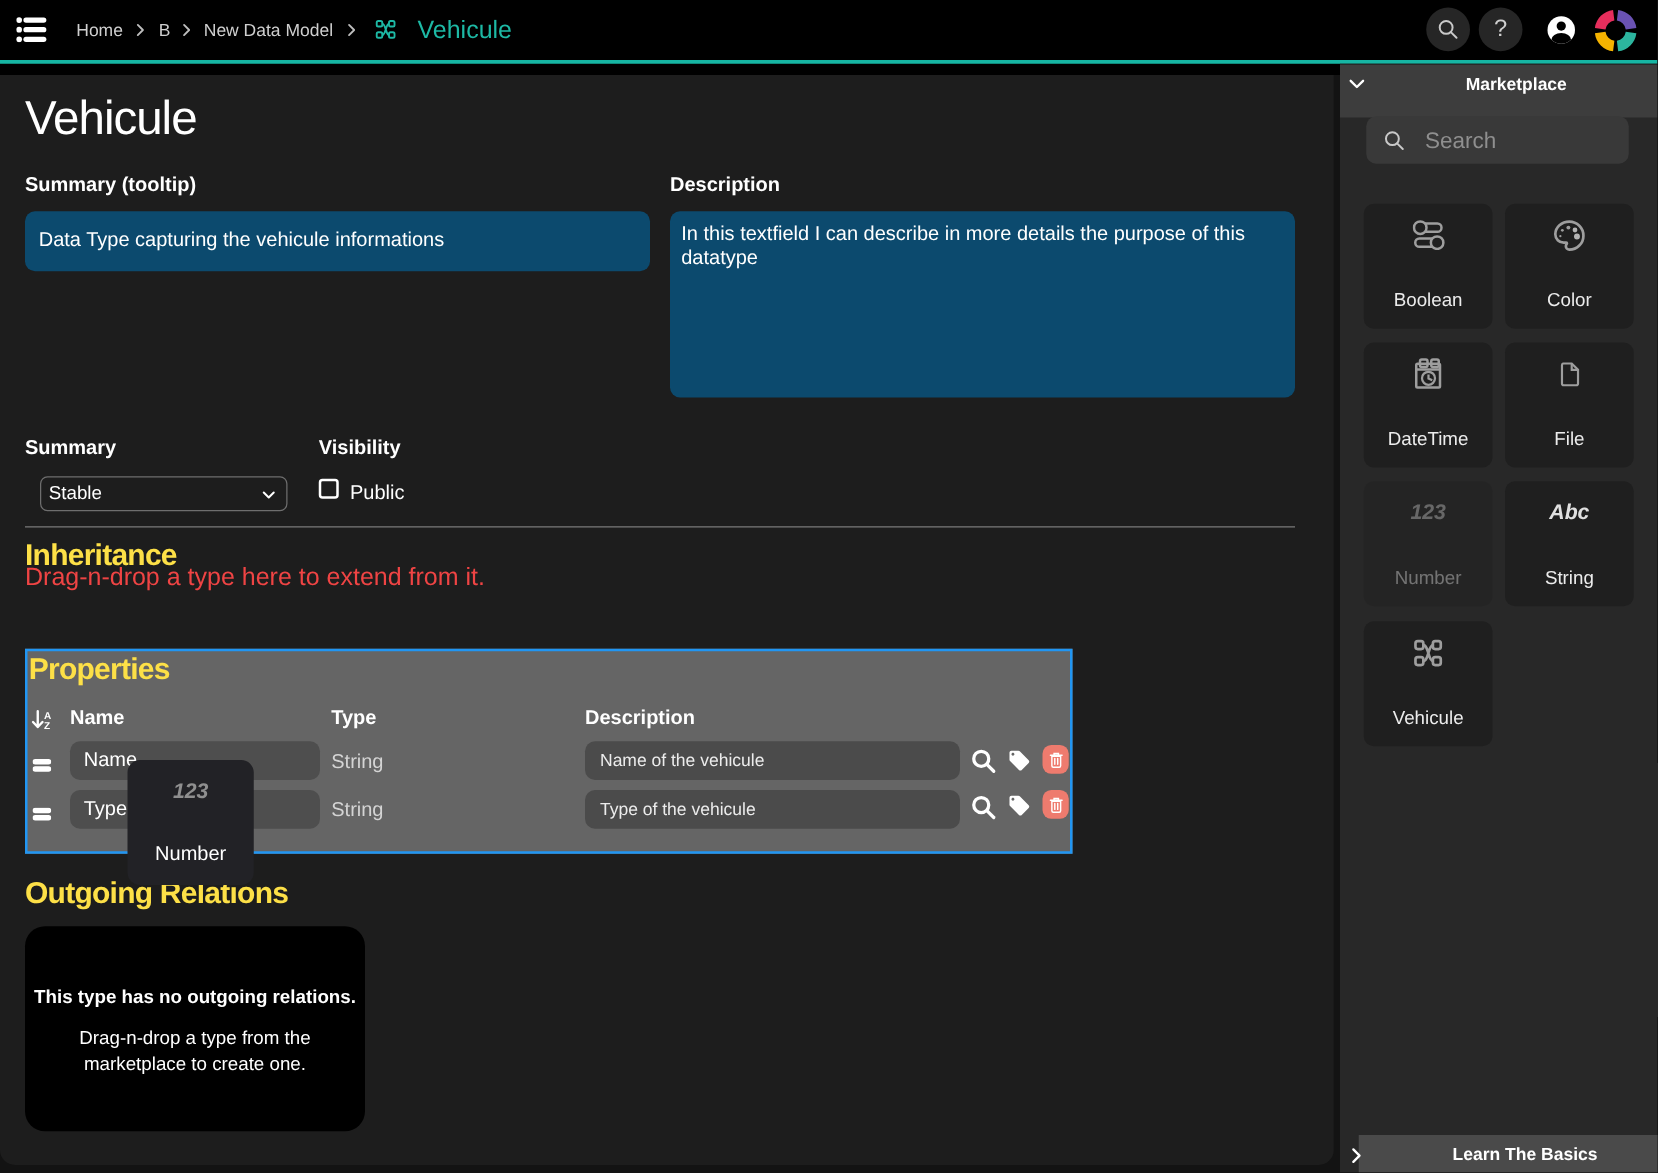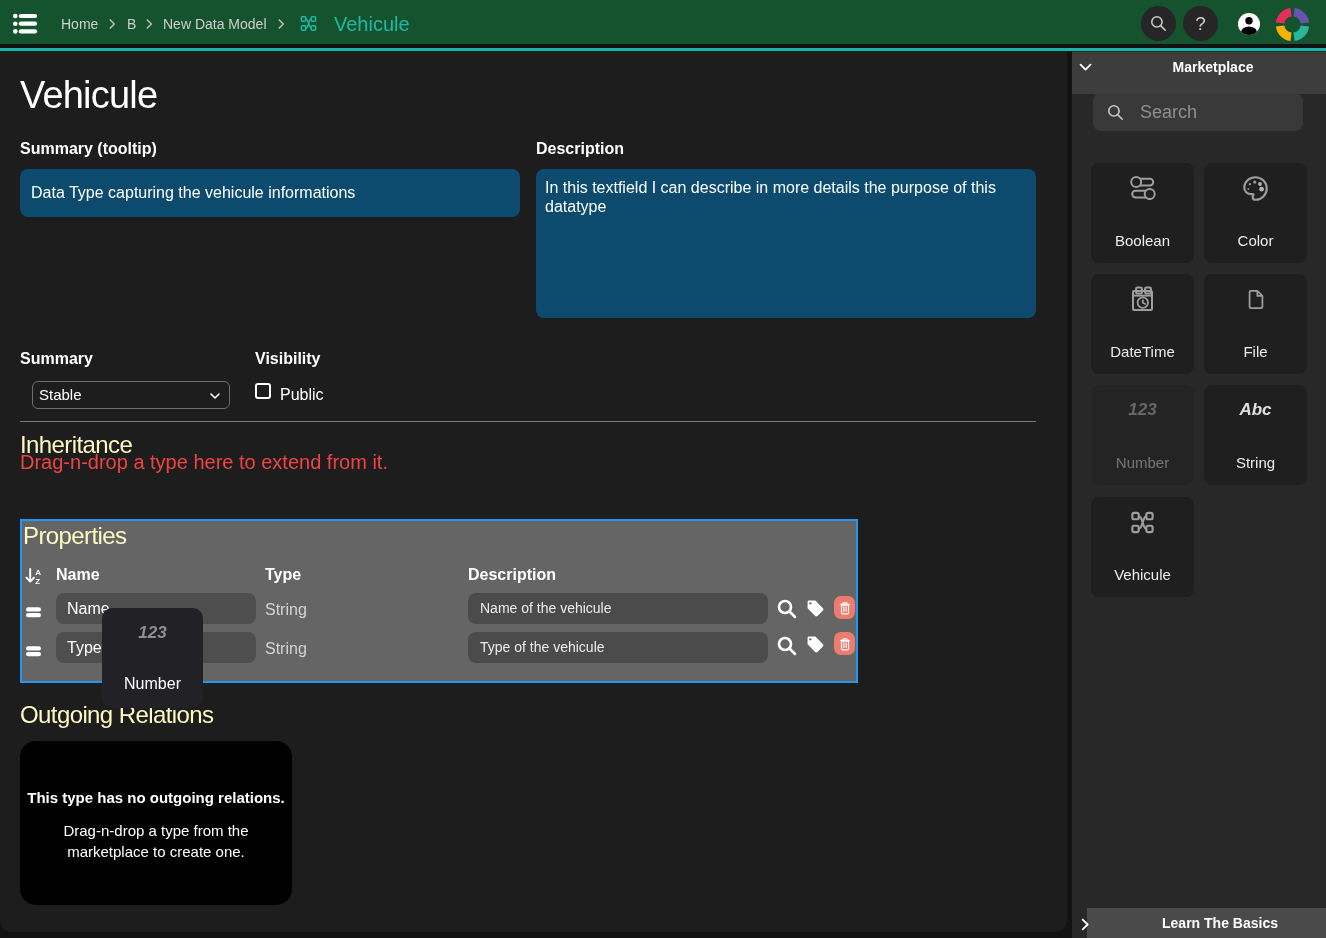--- a/index.html
+++ b/index.html
@@ -1,31 +1,31 @@
 <!DOCTYPE html>
 <html><head>
 <meta charset="utf-8">
 <style>
 * { margin:0; padding:0; box-sizing:border-box; }
 html,body { width:1326px; height:938px; overflow:hidden; background:#131313;
   font-family:"Liberation Sans", sans-serif; }
 #app { position:relative; width:1326px; height:938px; background:#131313; }
 
 
-#topbar { position:absolute; left:0; top:0; width:1326px; height:44px; background:#14532d; }
+#topbar { position:absolute; left:0; top:0; width:1326px; height:60px; background:#000000; }
 #tealline { position:absolute; left:0; top:48px; width:1326px; height:3px; background:#16b5a3; }
 .crumb { position:absolute; color:#cfcfcf; font-size:14px; top:16px; }
 
 
 #main { position:absolute; left:0; top:51px; width:1067px; height:881px;
   background:#1d1d1d; border-radius:0 0 12px 12px; }
 h1.big { color:#fff; font-size:38px; font-weight:400; letter-spacing:-0.8px; line-height:1; }
 .label { color:#fff; font-size:16px; font-weight:700; }
 .blackbox { background:#0c4a6e; border-radius:8px; color:#fff; font-size:16px; }
-h2 { color:#fef9c3; font-size:24px; font-weight:400; line-height:1; letter-spacing:-0.6px; }
+h2 { color:#fde047; font-size:24px; font-weight:700; line-height:1; letter-spacing:-0.6px; }
 
 
 #panel { position:absolute; left:20px; top:468px; width:838px; height:164px;
   background:#656565; border:2px solid #2196f3; }
 .thead { color:#fff; font-size:16px; font-weight:700; }
 .rowinput { position:absolute; background:#4e4e4e; border-radius:8px; color:#fff;
   font-size:16px; line-height:31px; padding-left:11px; height:31px; }
 .descinput { position:absolute; background:#4b4b4b; border-radius:8px; color:#ececec;
   font-size:14px; line-height:31px; padding-left:12px; height:31px; }
 .stringtxt { position:absolute; color:#d4d4d4; font-size:16px; }

